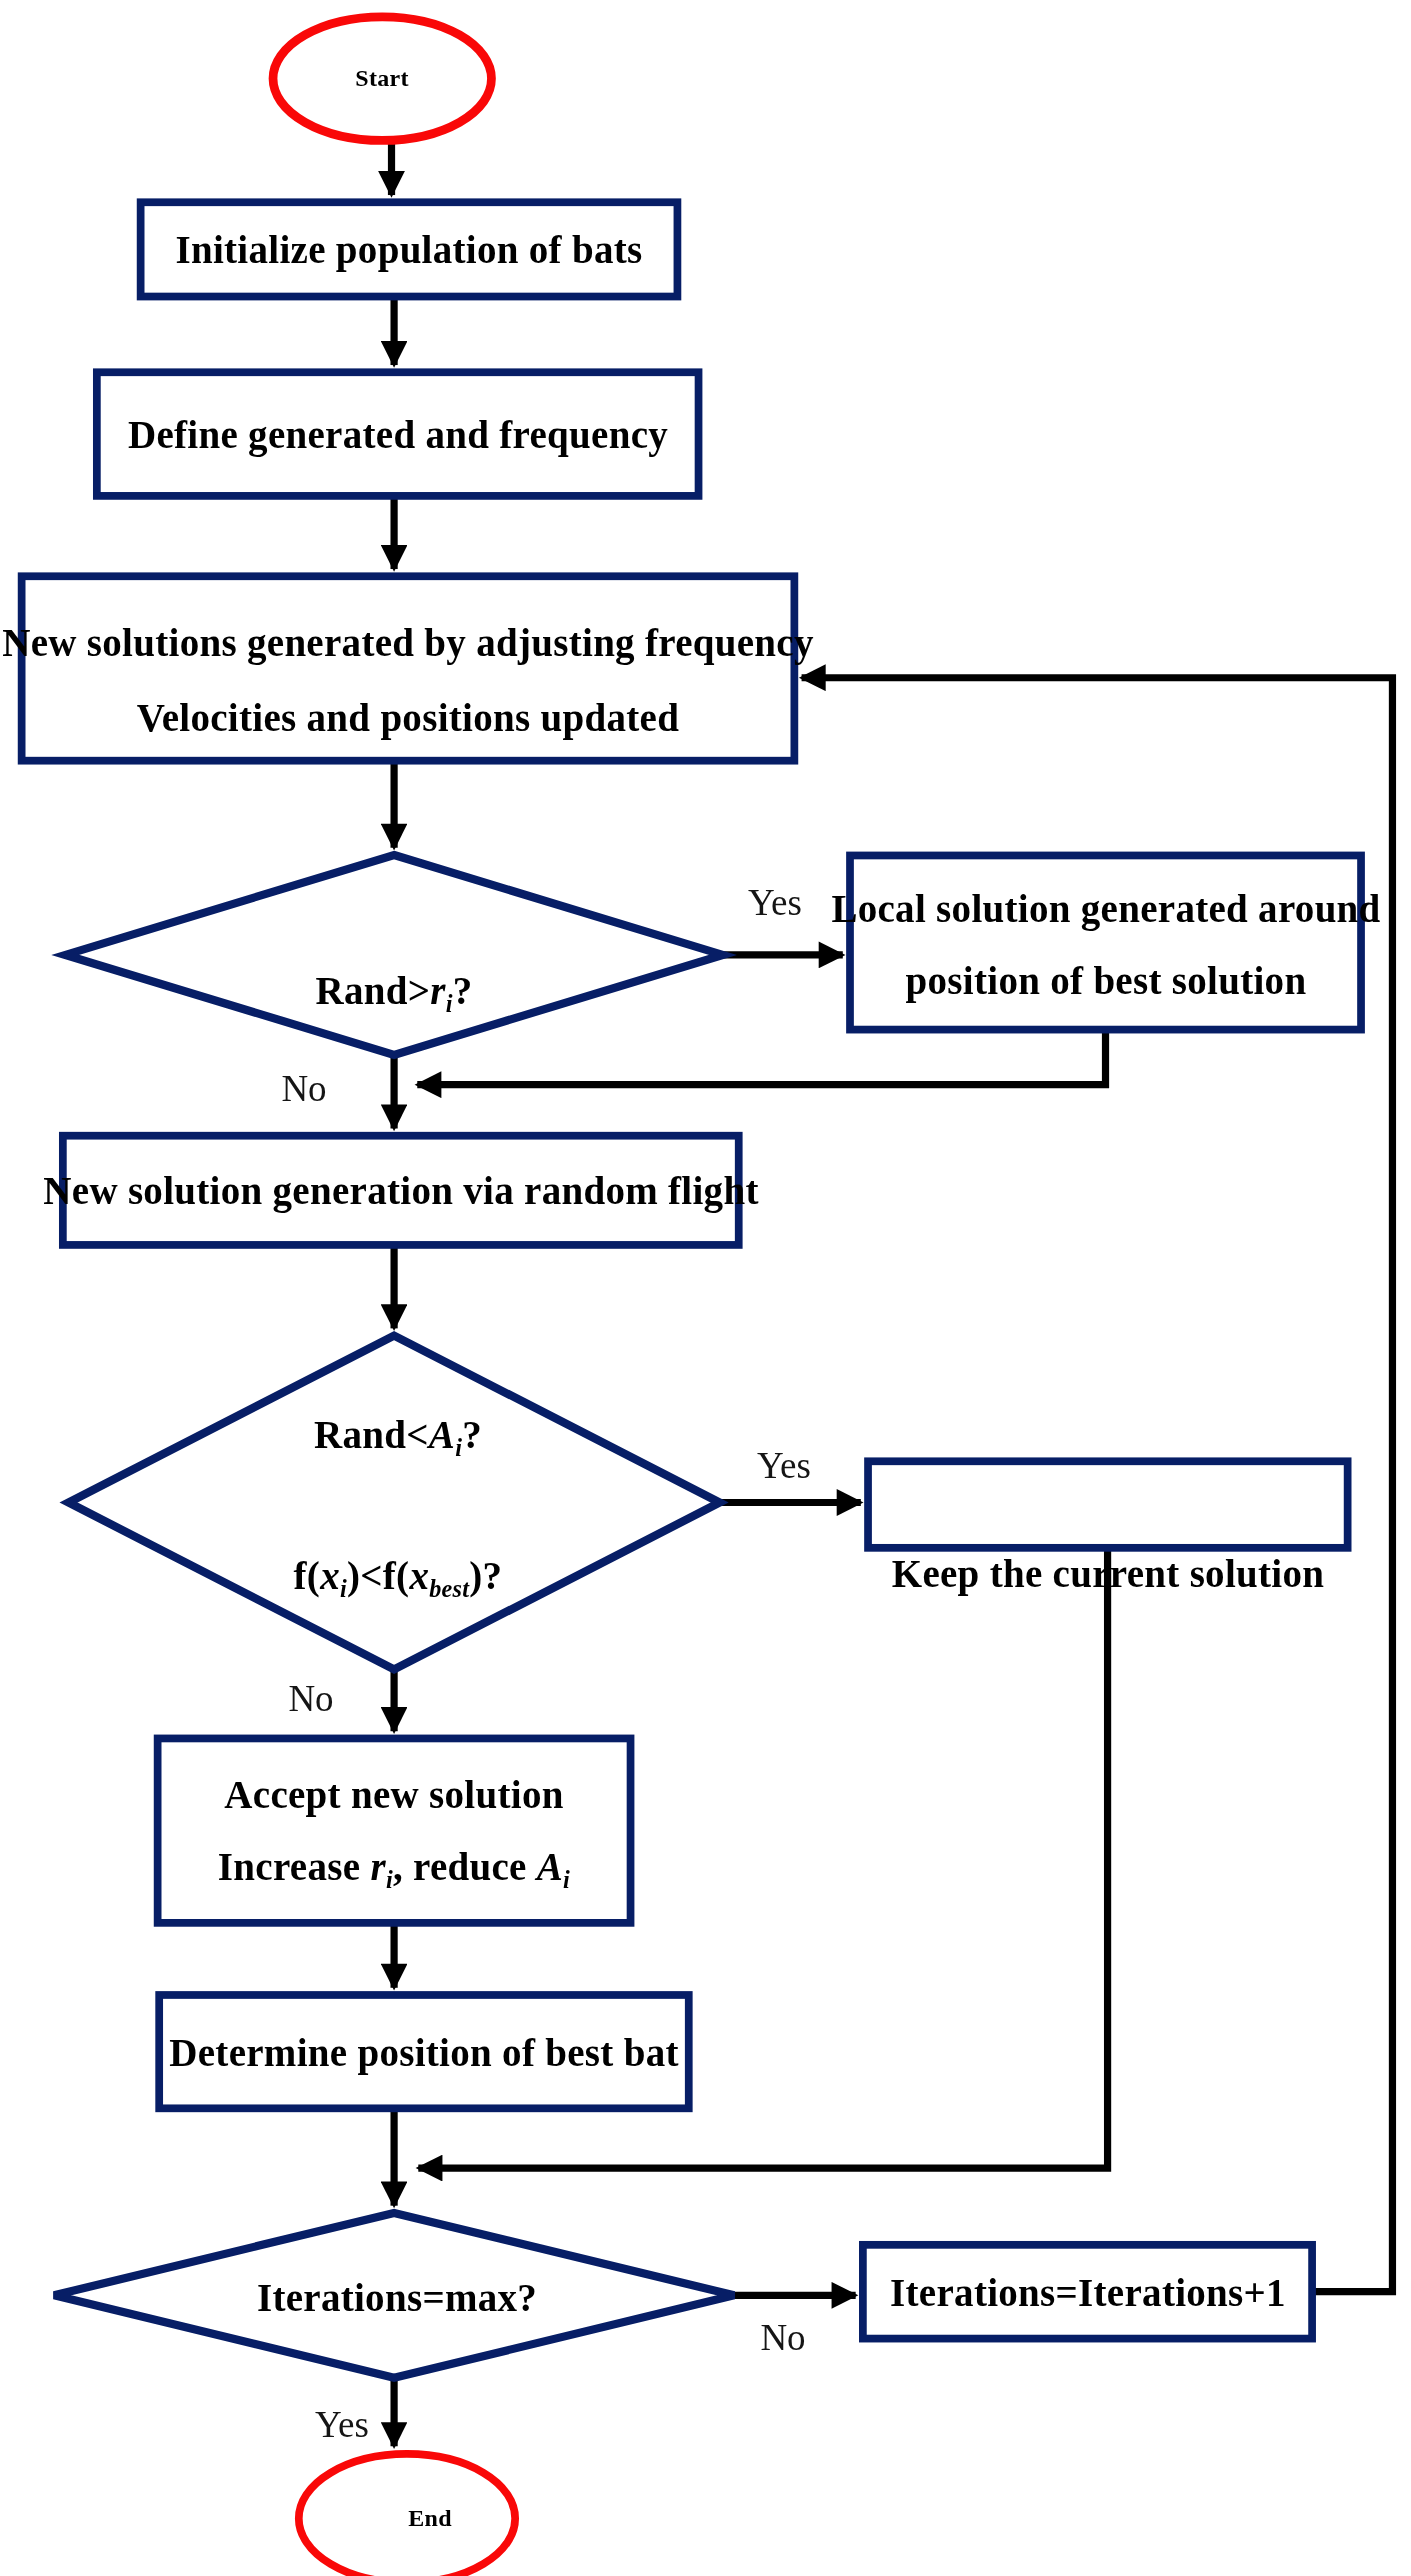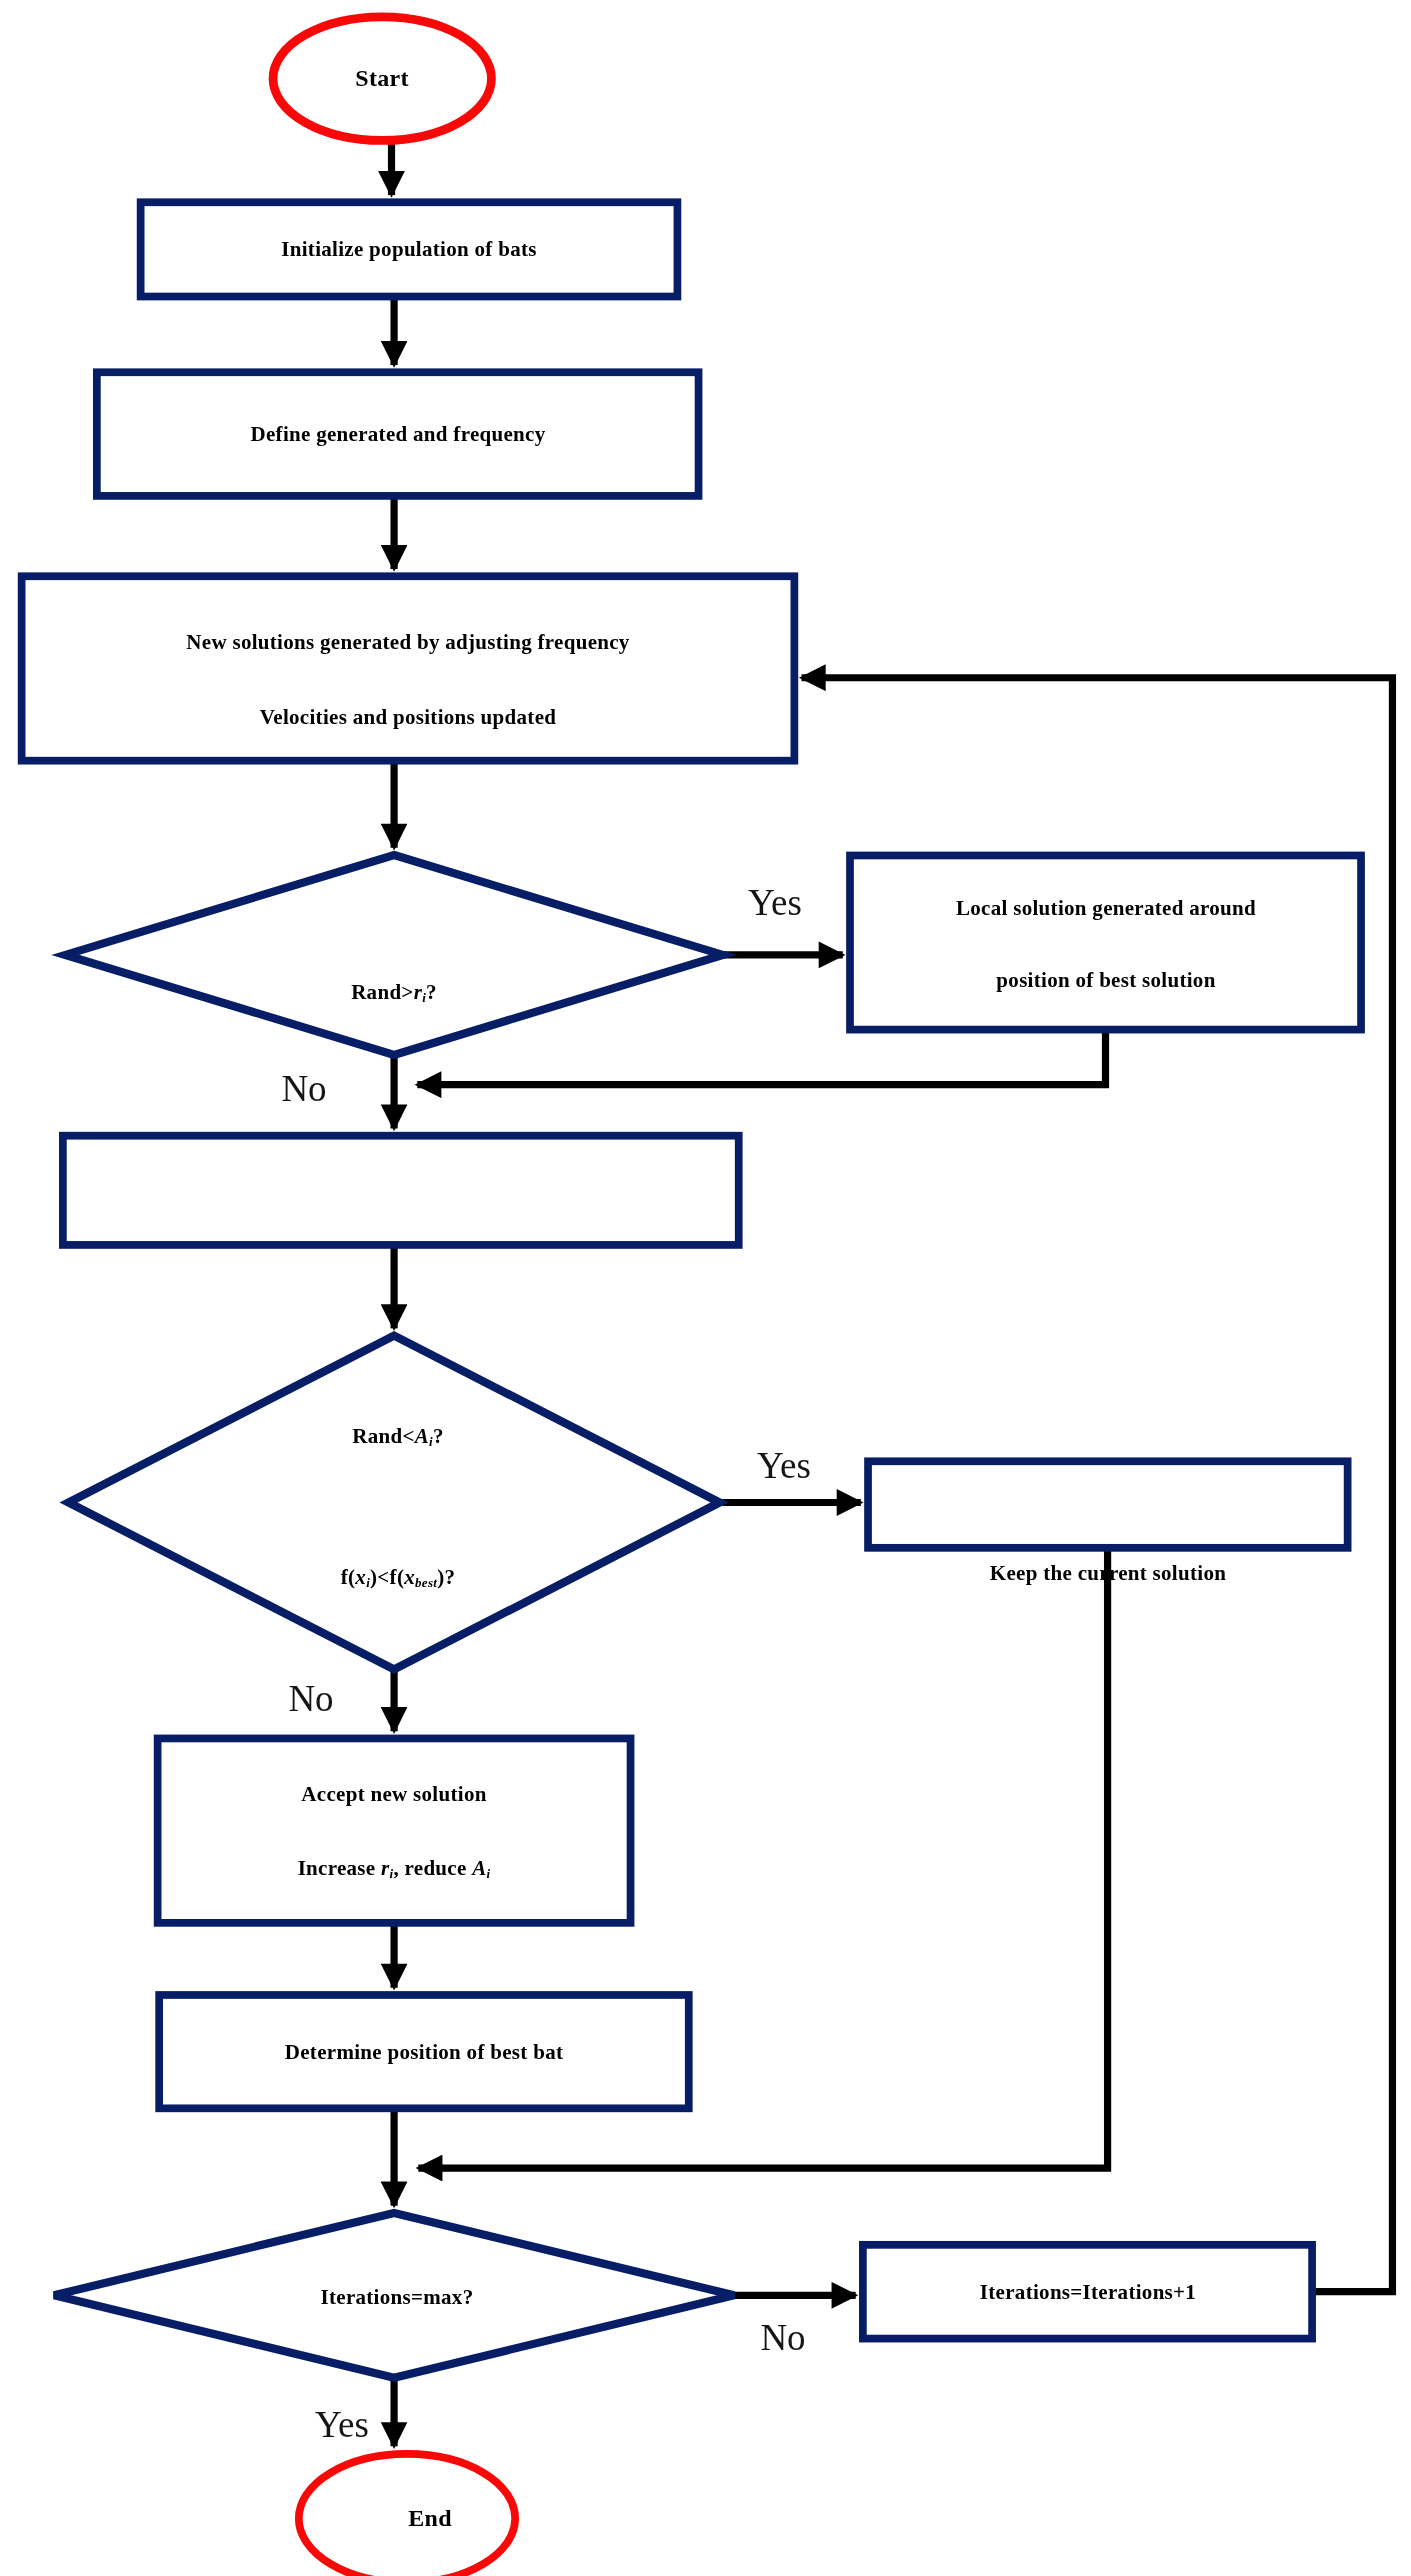--- a/index.html
+++ b/index.html
@@ -14,21 +14,21 @@
   #shapes {
     position: absolute;
     left: 0; top: 0;
     width: 1411px; height: 2614px;
   }
   .lbl {
     position: absolute;
     transform: translate(-50%, -50%);
     white-space: nowrap;
     font-weight: bold;
-    font-size: 21px;
+    font-size: 39px;
     color: #000000;
     text-align: center;
     letter-spacing: 0.3px;
   }
   .terminal-lbl { font-size: 24px; }
   .edge-lbl {
     position: absolute;
     transform: translate(-50%, -50%);
     white-space: nowrap;
     font-weight: normal;
@@ -90,20 +90,21 @@
   <div class="lbl" style="left:398px; top:434px;">Define generated and frequency</div>
 
   <div class="lbl" style="left:408px; top:642px;">New solutions generated by adjusting frequency</div>
   <div class="lbl" style="left:408px; top:717px;">Velocities and positions updated</div>
 
   <div class="lbl" style="left:394px; top:957px;margin-top:36px;"><span>Rand&gt;</span><span class="v">r</span><span class="s">i</span><span>?</span></div>
 
   <div class="lbl" style="left:1106px; top:908px;">Local solution generated around</div>
   <div class="lbl" style="left:1106px; top:980px;">position of best solution</div>
 
+  <div class="lbl" style="left:401px; top:1190px;">New solution generation via random flight</div>
 
   <div class="lbl" style="left:398px; top:1437px;"><span>Rand&lt;</span><span class="v">A</span><span class="s">i</span><span>?</span></div>
   <div class="lbl" style="left:398px; top:1578px;"><span>f(</span><span class="v">x</span><span class="s">i</span><span>)&lt;f(</span><span class="v">x</span><span class="s">best</span><span>)?</span></div>
 
   <div class="lbl" style="left:1108px; top:1549px;margin-top:24px;">Keep the current solution</div>
 
   <div class="lbl" style="left:394px; top:1794px;">Accept new solution</div>
   <div class="lbl" style="left:394px; top:1869px;"><span>Increase </span><span class="v">r</span><span class="s">i</span><span>, reduce </span><span class="v">A</span><span class="s">i</span></div>
 
   <div class="lbl" style="left:424px; top:2052px;">Determine position of best bat</div>

